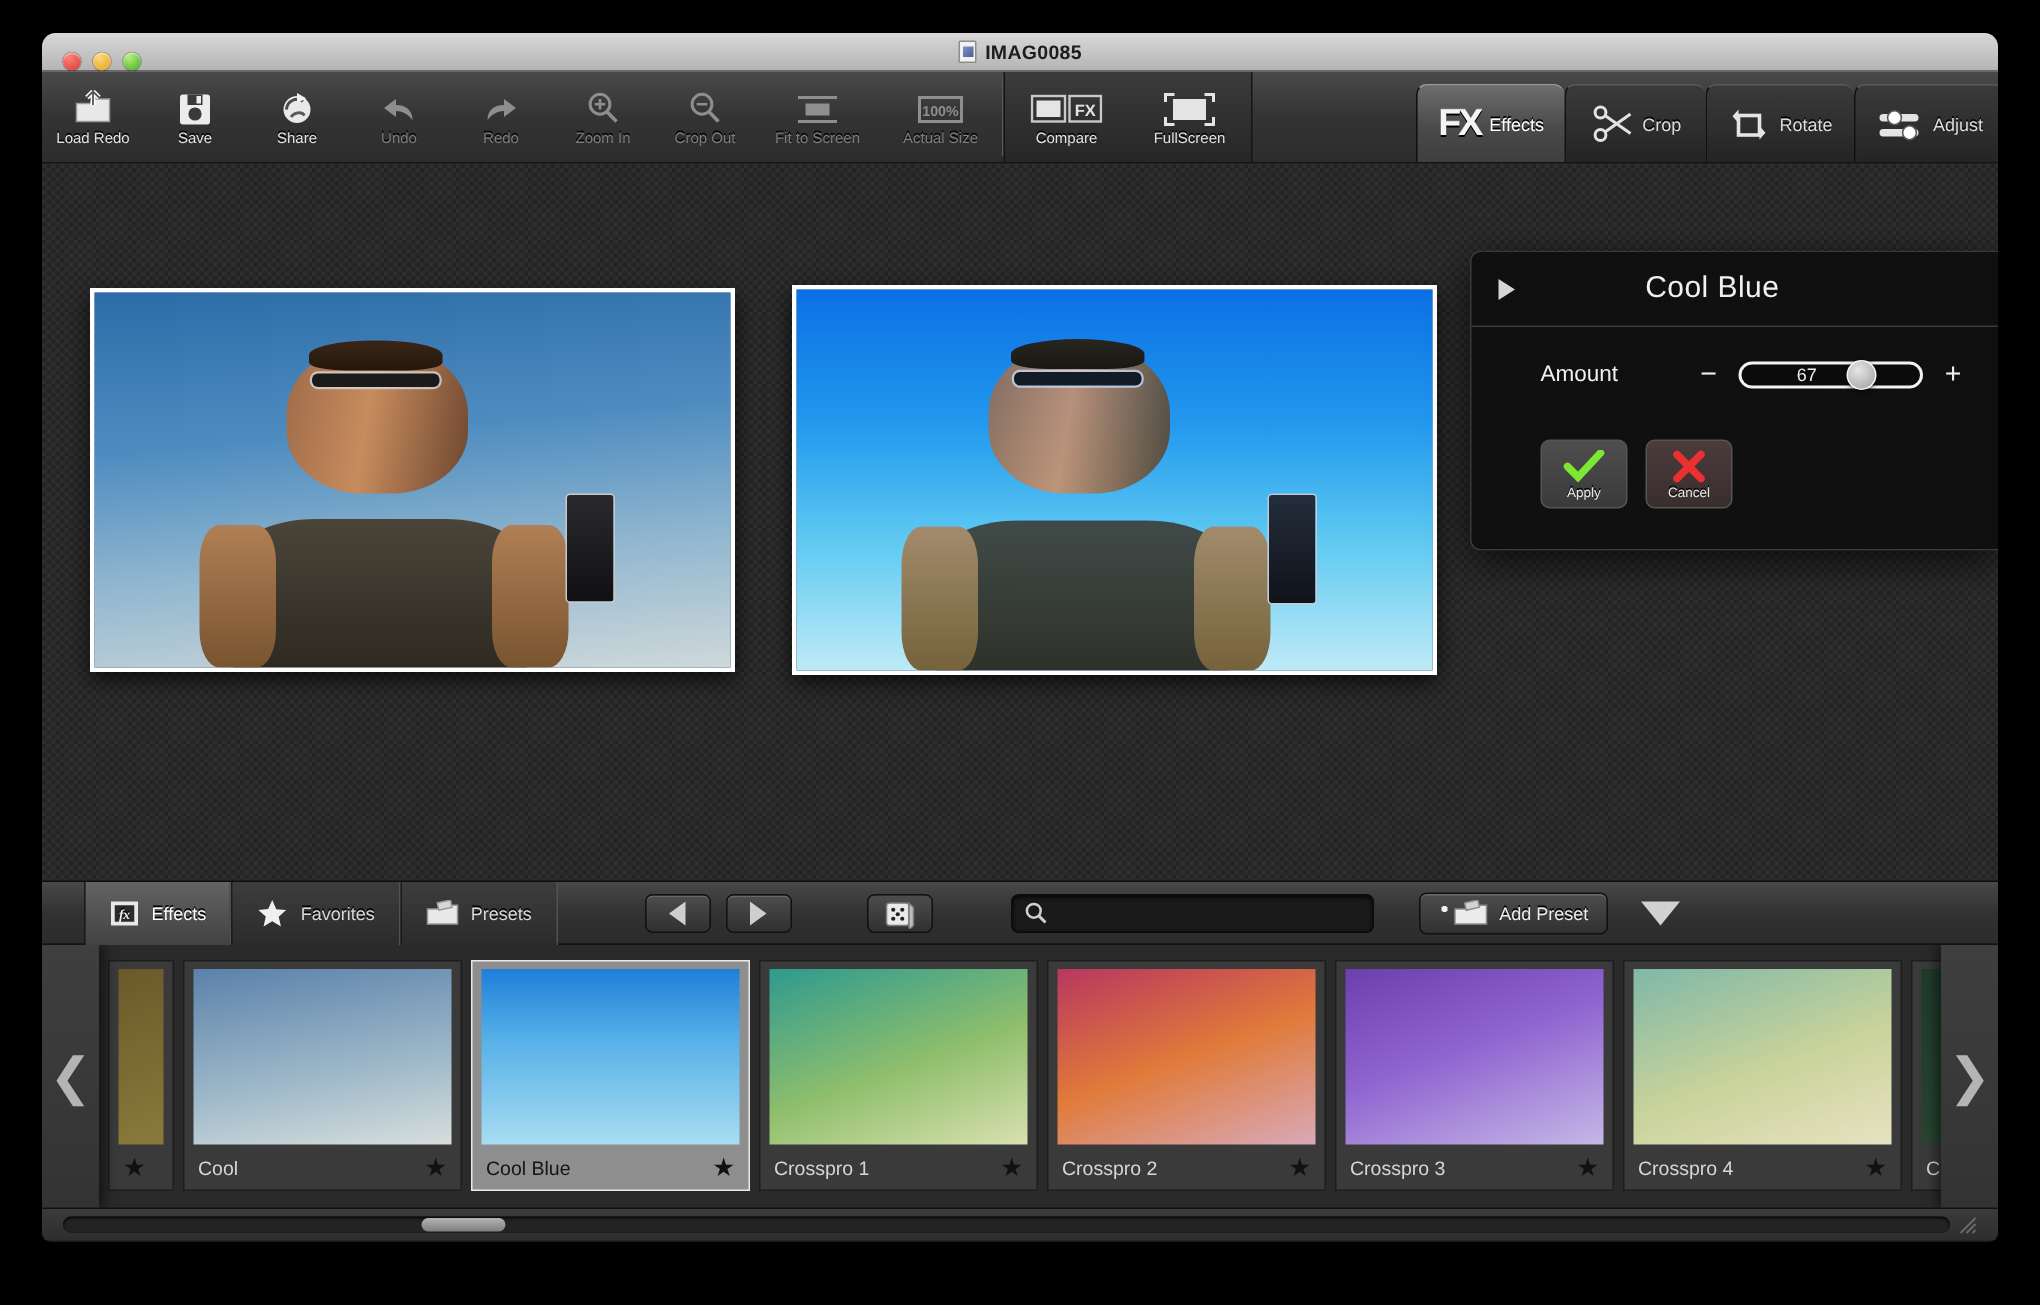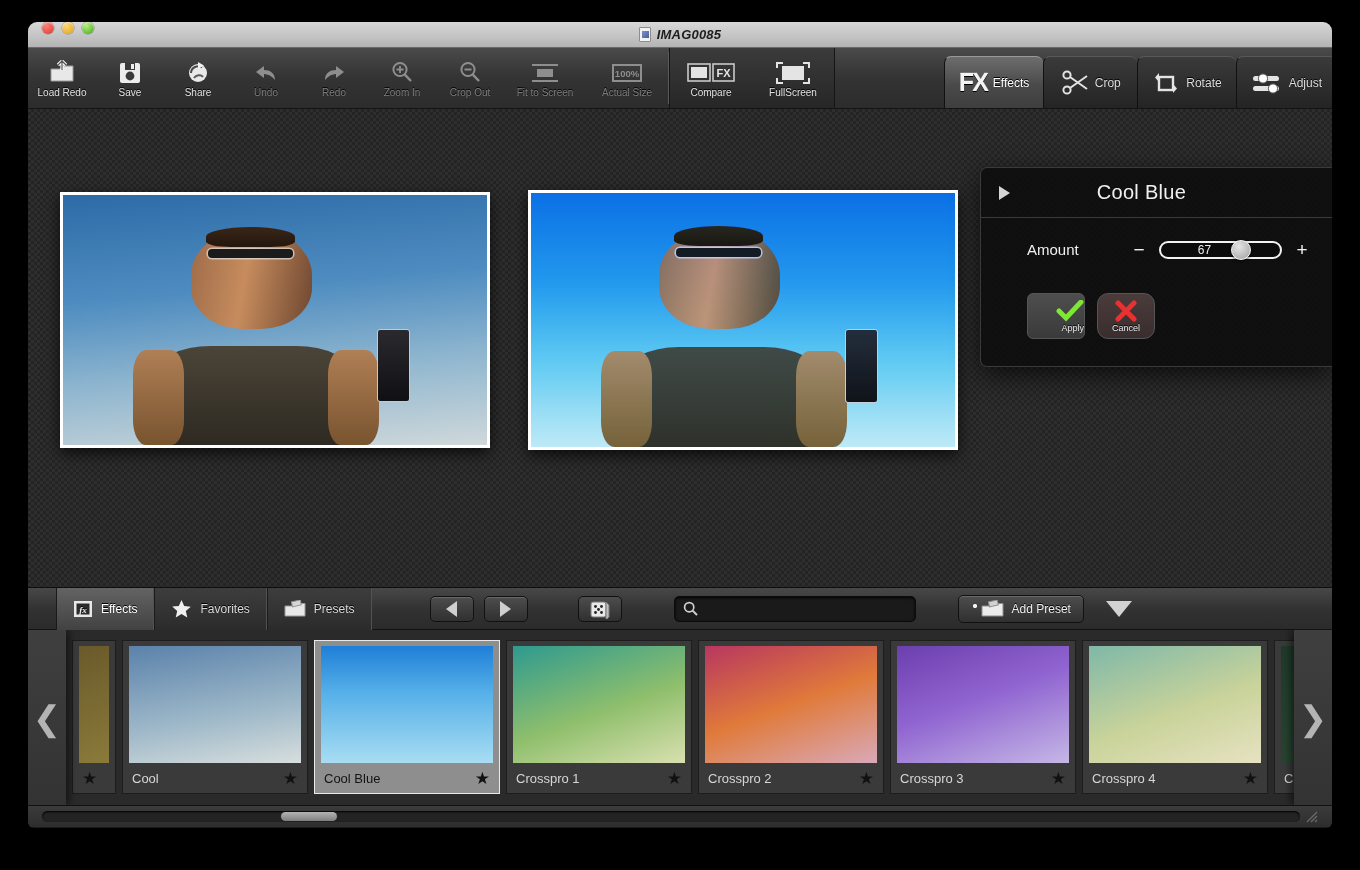--- a/index.html
+++ b/index.html
@@ -14,21 +14,21 @@
     position:absolute; left:28px; top:22px; width:1304px; height:806px;
     background:#1c1c1c; border-radius:9px 9px 6px 6px; overflow:hidden;
     box-shadow:0 0 0 1px #000, 0 14px 42px rgba(0,0,0,.9);
   }
 
   
   .titlebar{
     position:relative;height:26px;
     background:linear-gradient(#d8d8d8,#b4b4b4);
     border-bottom:1px solid #6a6a6a;
-    display:flex;align-items:flex-start;font-style:italic;
+    display:flex;align-items:flex-end;
   }
   .traffic{display:flex;gap:8px;margin-left:14px;}
   .tl{width:12px;height:12px;border-radius:50%;box-shadow:inset 0 1px 1px rgba(255,255,255,.55),0 0 0 .5px rgba(0,0,0,.35);}
   .tl.red{background:radial-gradient(circle at 35% 28%,#ff8179,#d63a2f);}
   .tl.yel{background:radial-gradient(circle at 35% 28%,#ffd67a,#dfa018);}
   .tl.grn{background:radial-gradient(circle at 35% 28%,#b6f07c,#42a81d);}
   .title-center{
     position:absolute;left:0;right:0;top:0;bottom:0;
     display:flex;align-items:center;justify-content:center;gap:6px;pointer-events:none;
   }
@@ -139,22 +139,22 @@
   .minus,.plus{color:#f0f0f0;font-size:19px;line-height:1;width:12px;text-align:center;}
   .slider{position:relative;flex:1;height:18px;border:2px solid #f2f2f2;border-radius:10px;background:#0b0b0b;}
   .slider-val{position:absolute;left:0;right:0;top:0;bottom:0;display:flex;align-items:center;
     justify-content:center;color:#ededed;font-size:12px;transform:translateX(-16px);}
   .knob{position:absolute;top:-3px;width:20px;height:20px;border-radius:50%;
     background:radial-gradient(circle at 38% 32%,#e6e6e6,#9e9e9e);
     border:1.5px solid #f7f7f7;box-shadow:0 1px 3px rgba(0,0,0,.7);}
   .panel-actions{display:flex;gap:12px;margin-top:34px;}
   .act{width:58px;height:46px;border-radius:6px;border:1px solid #555;
     display:flex;flex-direction:column;align-items:center;justify-content:center;gap:1px;}
-  .act.apply{background:linear-gradient(#4e4e4e,#3a3a3a);align-items:flex-end;}
-  .act.cancel{background:linear-gradient(#4b3c3c,#3a2d2d);border-radius:11px;}
+  .act.apply{background:linear-gradient(#4e4e4e,#3a3a3a);}
+  .act.cancel{background:linear-gradient(#4b3c3c,#3a2d2d);}
   .act .alabel{font-size:9px;color:#e9e9e9;text-shadow:0 -1px 0 #000;}
 
   
   .bbar{
     height:42px;display:flex;align-items:center;
     background:linear-gradient(#484848,#323232 50%,#2b2b2b);
     border-bottom:1px solid #121212;position:relative;
   }
   .btabs{display:flex;align-items:stretch;height:42px;margin-left:28px;}
   .btab{
@@ -179,21 +179,21 @@
   .dicebtn{margin-left:50px;width:44px;height:26px;border-radius:5px;border:1px solid #111;
     background:linear-gradient(#4d4d4d,#303030);display:flex;align-items:center;justify-content:center;}
   .search{
     margin-left:52px;width:242px;height:26px;border-radius:5px;background:#1a1a1a;
     border:1px solid #0b0b0b;display:flex;align-items:center;padding:0 8px;gap:6px;
     box-shadow:inset 0 1px 3px rgba(0,0,0,.9);
   }
   .search input{background:transparent;border:none;outline:none;color:#ddd;font-size:12px;width:100%;
     font-family:"Liberation Sans",sans-serif;}
   .addpreset{
-    margin-left:42px;height:28px;padding:0 12px;border-radius:5px;border:1px solid #111;
+    margin-left:30px;height:28px;padding:0 12px;border-radius:5px;border:1px solid #111;
     background:linear-gradient(#4d4d4d,#303030);display:flex;align-items:center;gap:7px;
     color:#ededed;font-size:12px;text-shadow:0 -1px 0 #000;box-shadow:inset 0 1px 0 rgba(255,255,255,.16);
   }
   .tri-dn{margin-left:22px;width:0;height:0;border-left:13px solid transparent;
     border-right:13px solid transparent;border-top:16px solid #d2d2d2;}
 
   
   .strip{
     position:relative;height:176px;background:#2a2a2a;
     display:flex;align-items:stretch;overflow:hidden;

